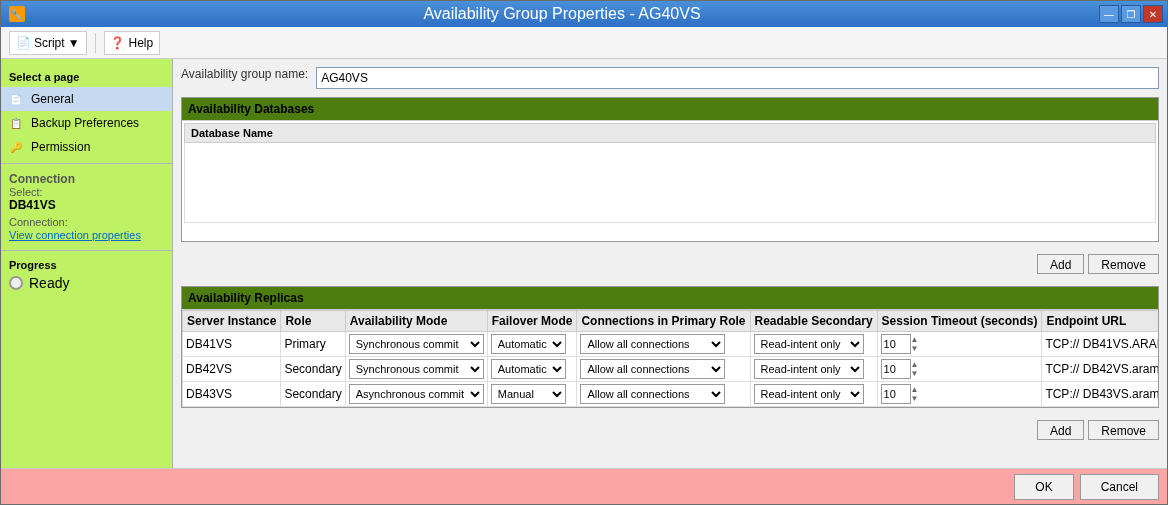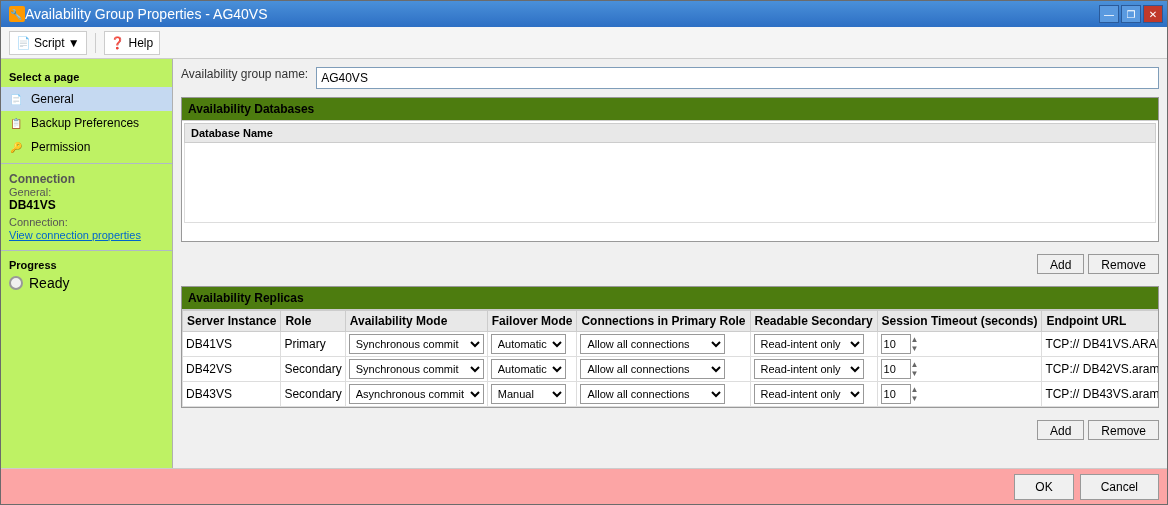--- a/index.html
+++ b/index.html
@@ -5,21 +5,21 @@
     * { box-sizing: border-box; margin: 0; padding: 0; font-family: 'Segoe UI', Tahoma, Arial, sans-serif; font-size: 12px; }
     body { width: 1168px; height: 505px; overflow: hidden; background: #d4d0c8; }
 
     .window { width: 1168px; height: 505px; display: flex; flex-direction: column; border: 1px solid #6b6b6b; background: #f0f0f0; }
 
     .title-bar {
       background: linear-gradient(to bottom, #4a90d9, #2d6fc4);
       height: 26px; display: flex; align-items: center; justify-content: space-between; padding: 0 4px 0 8px; flex-shrink: 0;
     }
     .title-bar-icon { width: 16px; height: 16px; background: #f90; border-radius: 2px; display: flex; align-items: center; justify-content: center; color: #fff; font-size: 10px; font-weight: bold; }
-    .title-bar-text { color: #fff; font-size: 14px; flex: 1; }
+    .title-bar-text { color: #fff; font-size: 16px; flex: 1; text-align: center; }
     .title-bar-controls { display: flex; gap: 2px; }
     .title-bar-btn { width: 20px; height: 18px; background: #5a9ae0; border: 1px solid #2a5a9a; color: #fff; display: flex; align-items: center; justify-content: center; font-size: 10px; cursor: pointer; }
     .title-bar-btn.close { background: #c0392b; }
 
     .toolbar { height: 32px; background: #f5f5f5; border-bottom: 1px solid #ccc; display: flex; align-items: center; padding: 0 8px; gap: 4px; flex-shrink: 0; }
     .toolbar-btn { display: flex; align-items: center; gap: 3px; padding: 3px 6px; border: 1px solid #ccc; background: #fff; cursor: pointer; height: 24px; }
     .toolbar-sep { width: 1px; height: 20px; background: #ccc; margin: 0 4px; }
 
     .content-area { display: flex; flex: 1; overflow: hidden; }
 
@@ -113,21 +113,21 @@
         <span class="sidebar-icon">📋</span>
         <span>Backup Preferences</span>
       </div>
       <div class="sidebar-item">
         <span class="sidebar-icon">🔑</span>
         <span>Permission</span>
       </div>
 
       <div class="connection-panel">
         <div class="conn-label"><strong>Connection</strong></div>
-        <div class="conn-label">General:</div>
+        <div class="conn-label">Select:</div>
         <div class="conn-value">DB41VS</div>
         <div class="conn-label" style="margin-top:4px;">Connection:</div>
         <div><a class="conn-link">View connection properties</a></div>
       </div>
 
       <div class="progress-section">
         <div class="progress-title">Progress</div>
         <div class="progress-item">
           <div class="progress-circle"></div>
           <span class="progress-text">Ready</span>

